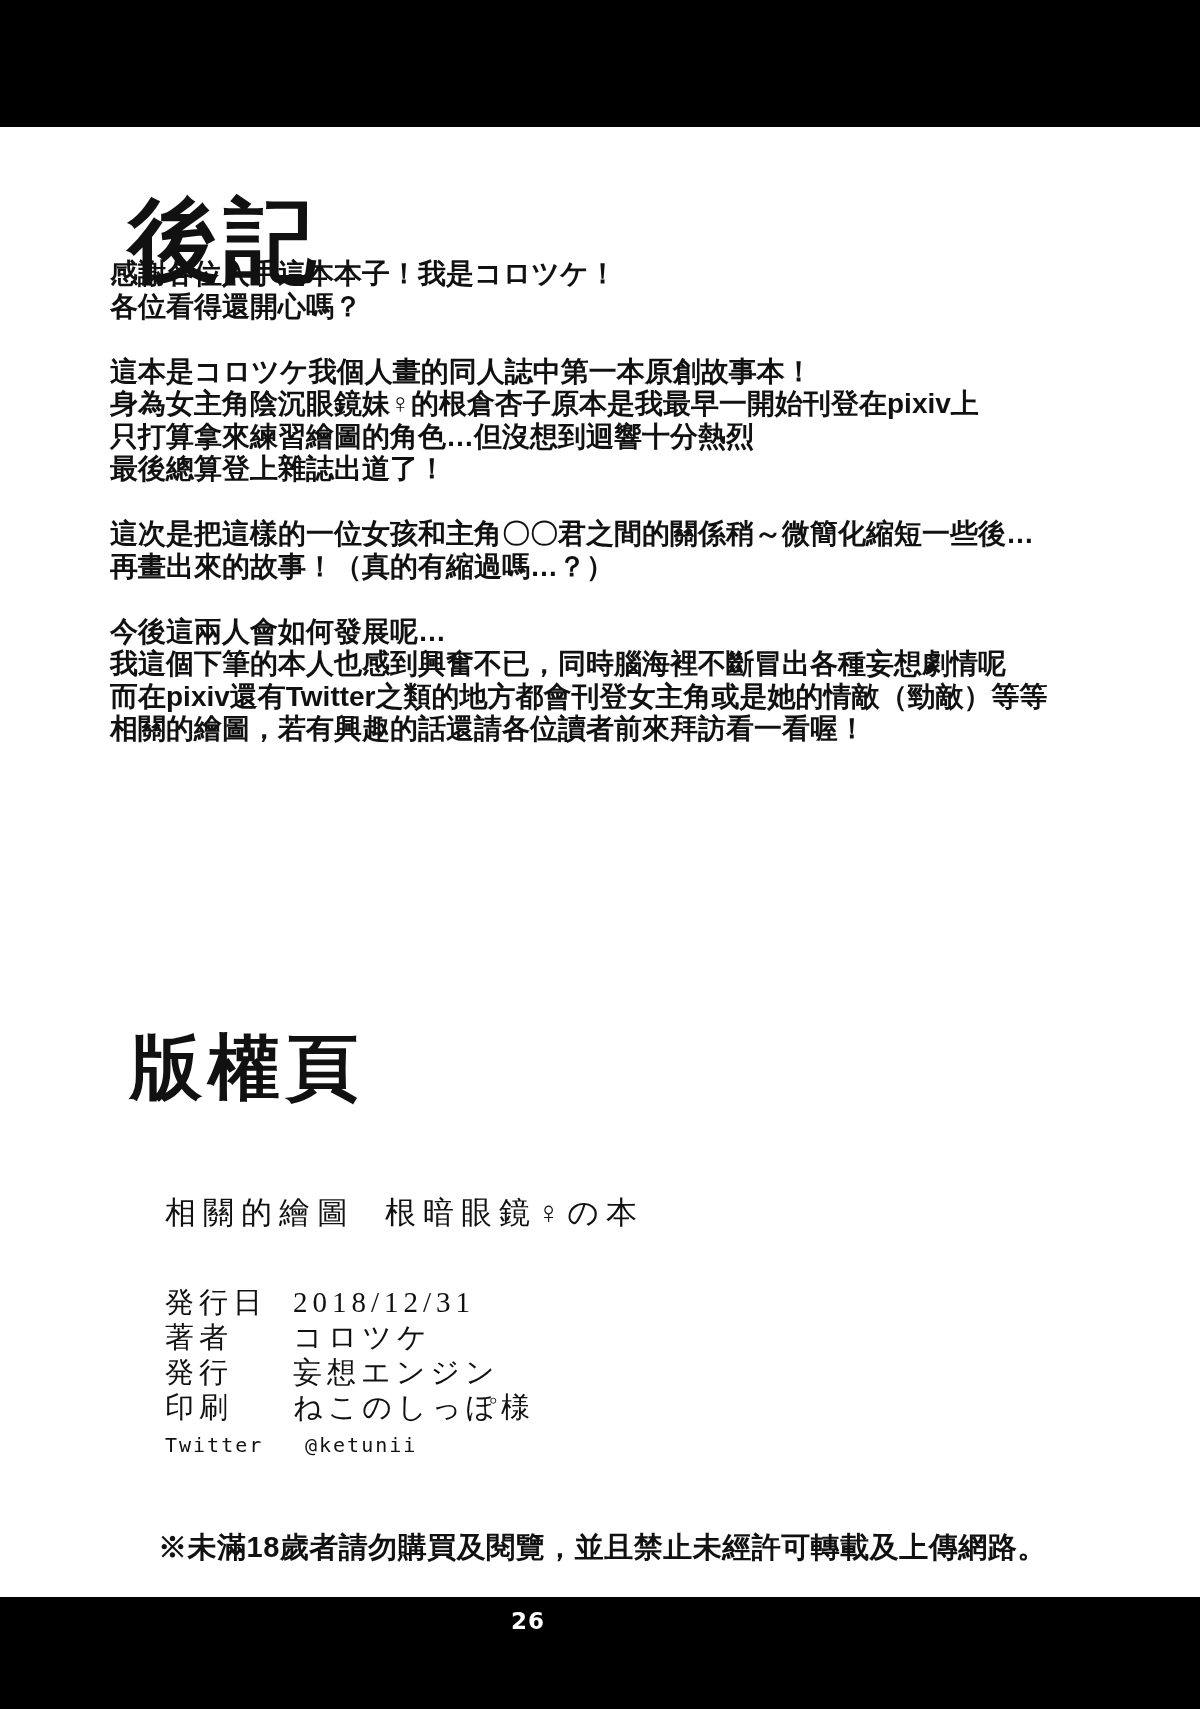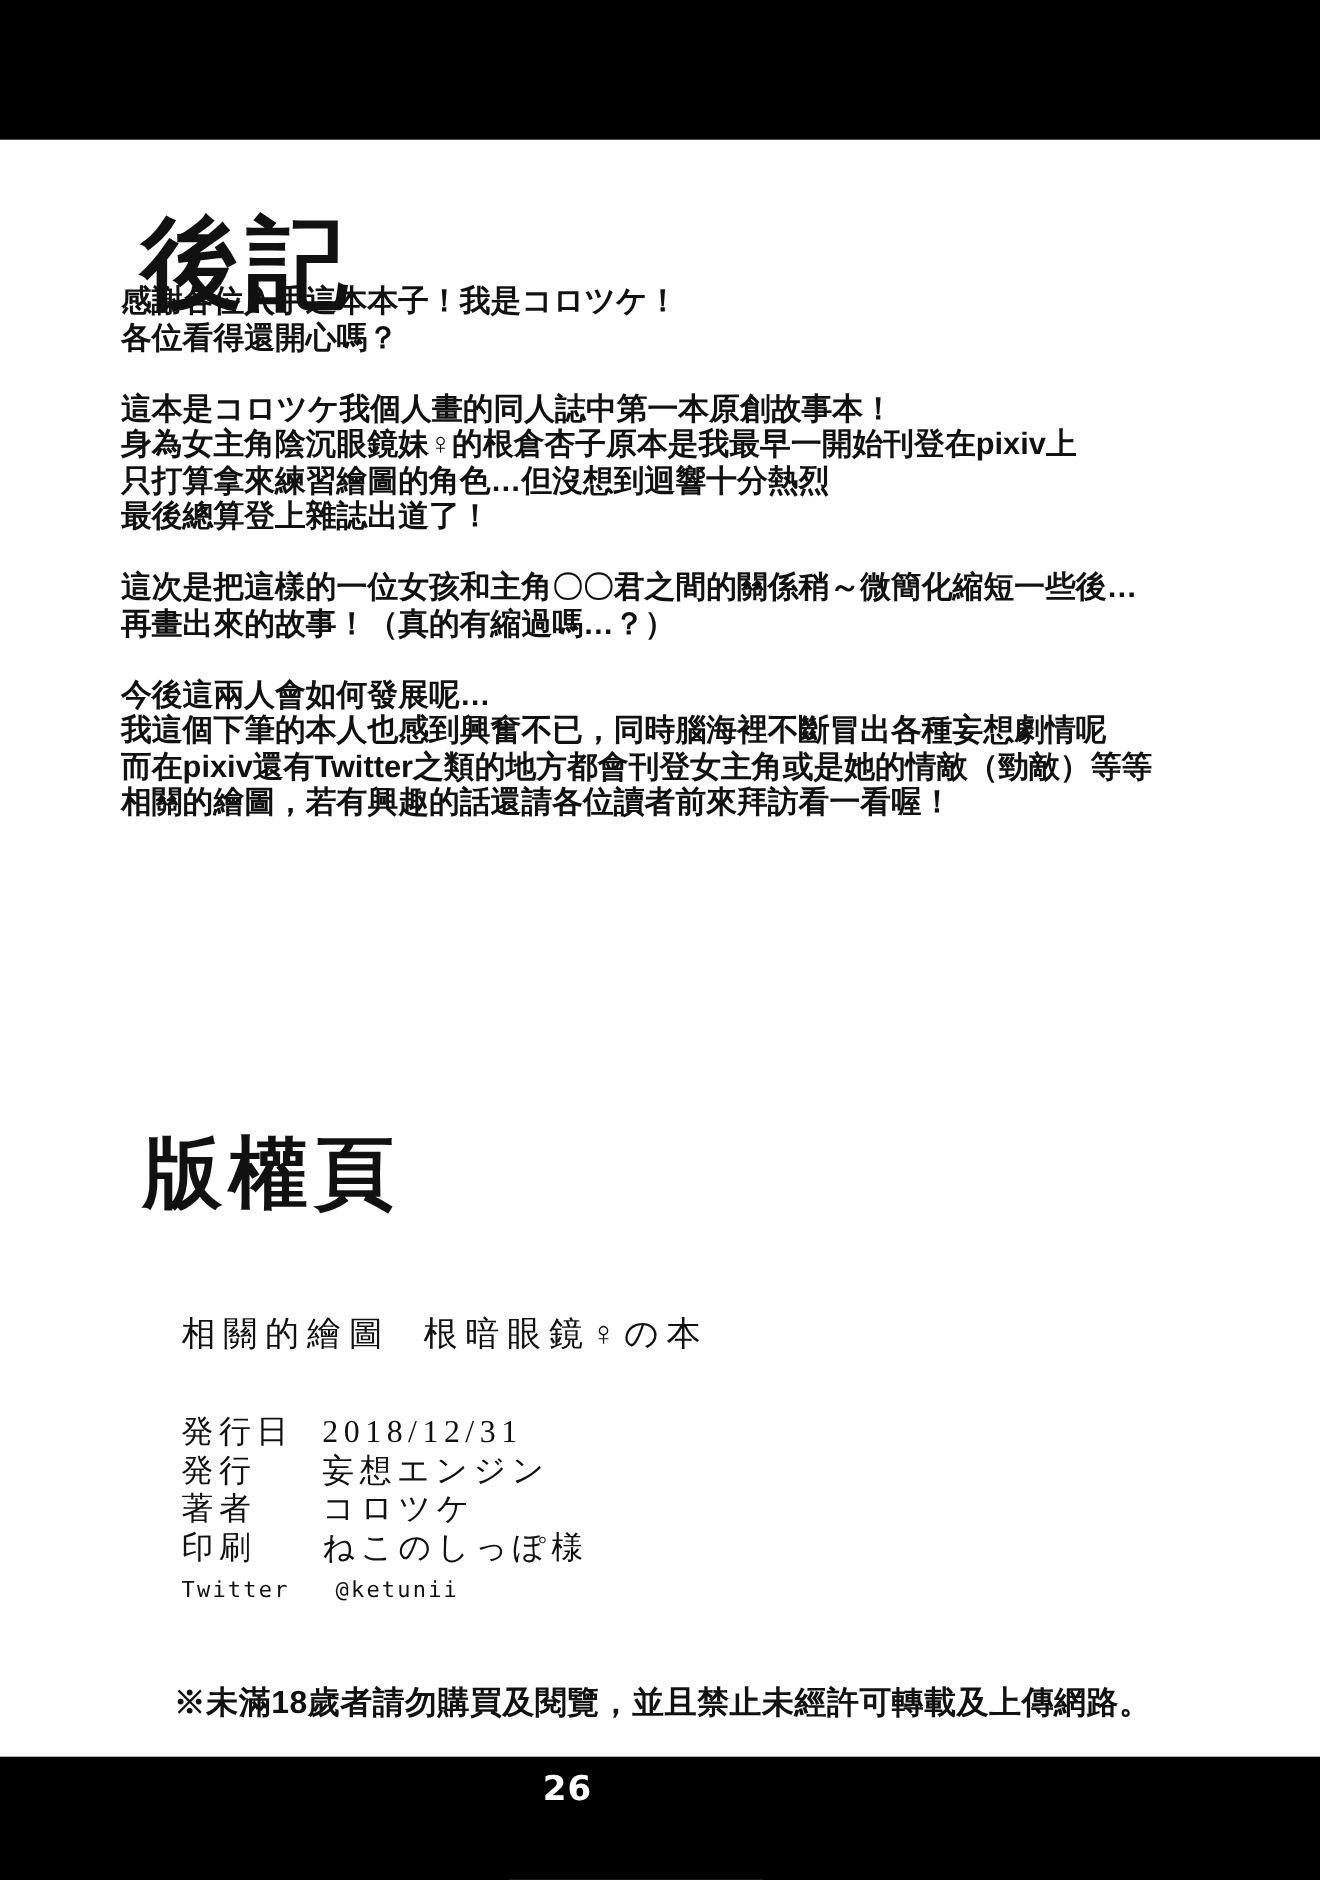--- a/index.html
+++ b/index.html
@@ -27,24 +27,24 @@
     top: 0;
     height: 127px;
   }
   .bar-bottom {
     top: 1597px;
     height: 112px;
   }
   .page-number {
     position: absolute;
     top: 1608px;
-    left: 0;
+    left: 12px;
     width: 1032px;
     text-align: center;
-    font-size: 31px;
+    font-size: 23px;
     font-weight: bold;
     color: #ffffff;
     text-shadow: 0 0 2px #000, 0 0 1px #000;
     letter-spacing: 1px;
     font-family: "DejaVu Sans", sans-serif;
   }
   .afterword-title {
     position: absolute;
     top: 128px;
     left: 128px;
@@ -154,26 +154,26 @@
     <span class="label">相關的繪圖</span>
     <span class="value">根暗眼鏡♀の本</span>
   </div>
 
   <div class="colophon-rows">
     <div class="colophon-row">
       <span class="label">発行日</span>
       <span class="value">2018/12/31</span>
     </div>
     <div class="colophon-row">
+      <span class="label">著者</span>
+      <span class="value">コロツケ</span>
+    </div>
+    <div class="colophon-row">
       <span class="label">発行</span>
       <span class="value">妄想エンジン</span>
-    </div>
-    <div class="colophon-row">
-      <span class="label">著者</span>
-      <span class="value">コロツケ</span>
     </div>
     <div class="colophon-row">
       <span class="label">印刷</span>
       <span class="value">ねこのしっぽ様</span>
     </div>
     <div class="colophon-row mono">
       <span class="label">Twitter</span>
       <span class="value">@ketunii</span>
     </div>
   </div>

